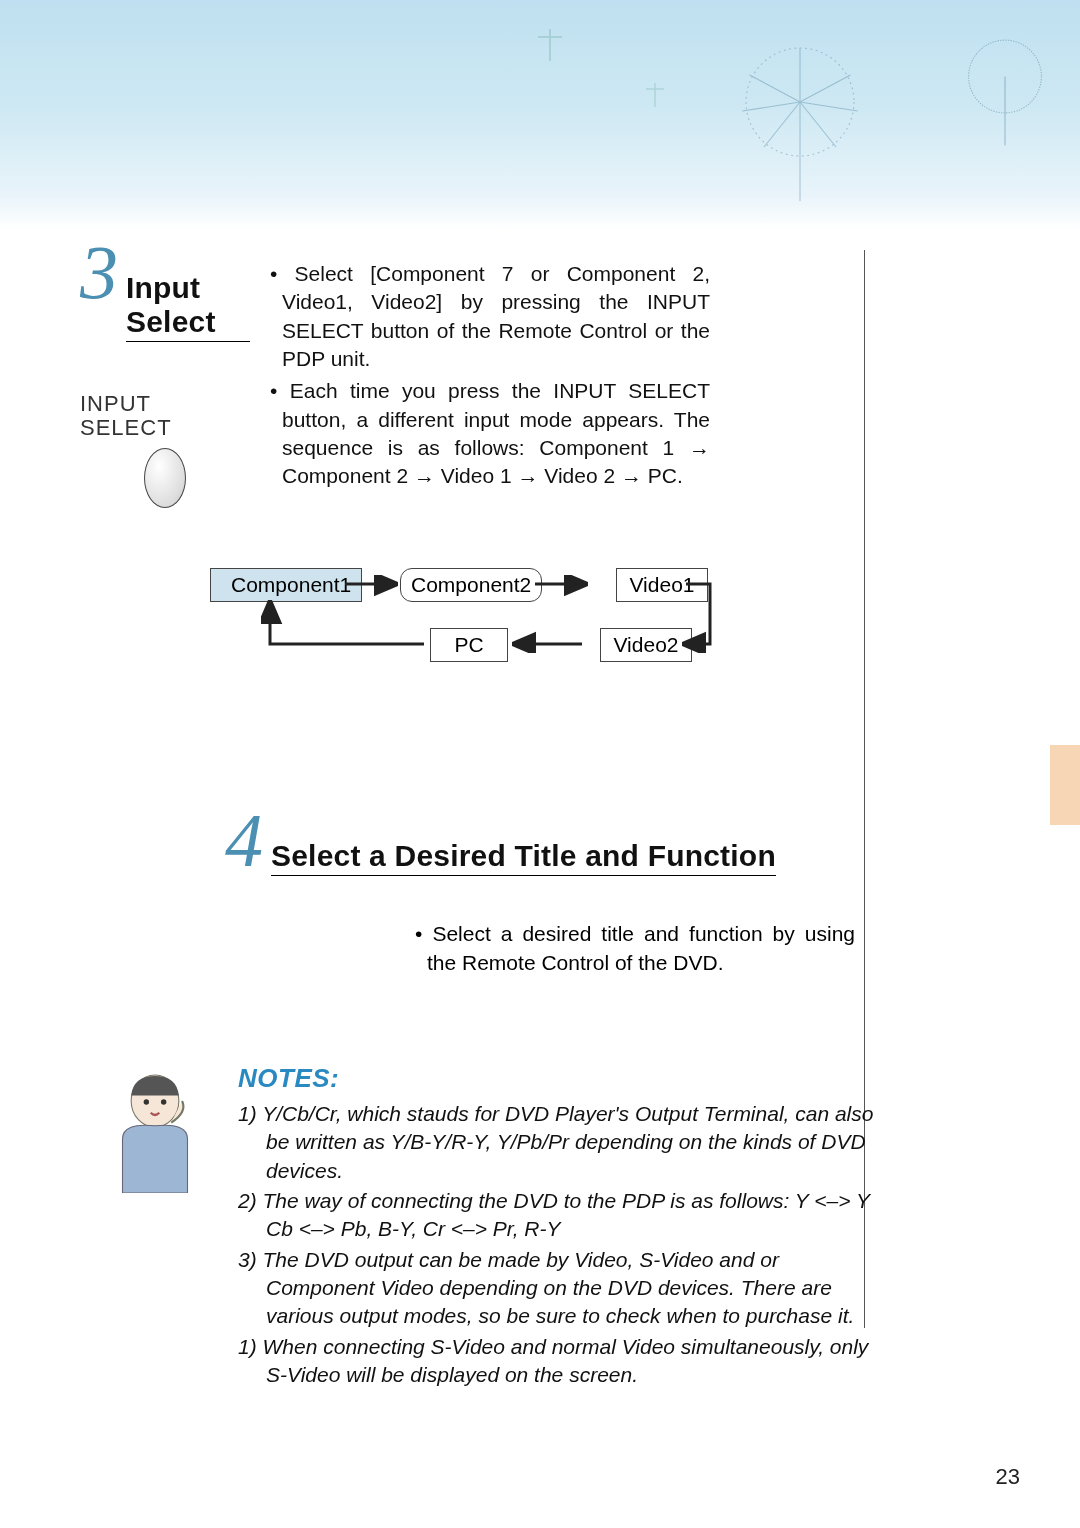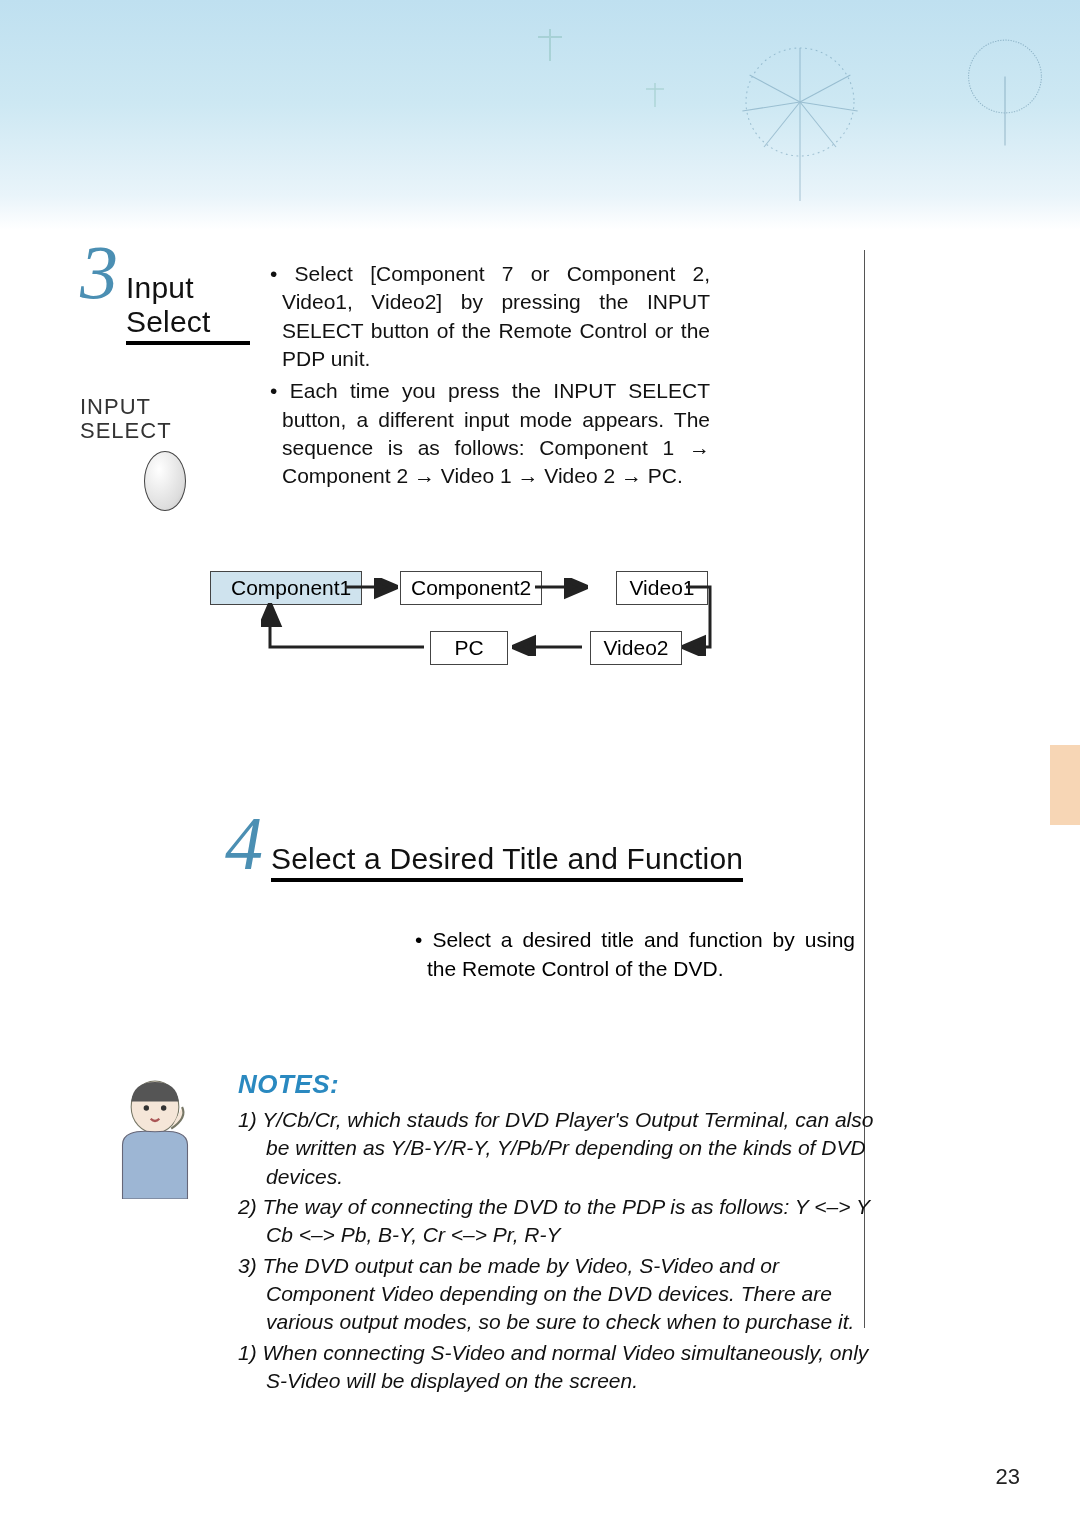--- a/index.html
+++ b/index.html
@@ -43,23 +43,23 @@
     display: inline-block;
     vertical-align: top;
   }
   .step-head {
     display: flex;
     align-items: baseline;
     gap: 8px;
   }
   .step-title {
     font-size: 30px;
-    font-weight: normal;
+    font-weight: bold;
     color: #111;
-    border-bottom: 4px solid #000000;
+    border-bottom: 1px solid #000000;
     padding-bottom: 2px;
     letter-spacing: 0.2px;
   }
   .step3 {
     display: flex;
     align-items: flex-start;
     gap: 20px;
     margin-bottom: 60px;
   }
   .step3-left {
@@ -246,23 +246,23 @@
     <div class="step-body">
       <div class="bullets">
         <div class="bi">• <span>Select [Component 7 or Component 2, Video1, Video2] by pressing the INPUT SELECT button of the Remote Control or the PDP unit.</span></div>
         <div class="bi">• <span>Each time you press the INPUT SELECT button, a different input mode appears. The sequence is as follows: Component 1 → Component 2 → Video 1 → Video 2 → PC.</span></div>
       </div>
     </div>
   </div>
 
   <div class="flow">
     <div class="fbox active" style="left:0;top:0;">Component1</div>
-    <div class="fbox" style="left:190px;top:0;">Component2</div>
+    <div class="fbox" style="left:190px;top:0;border-radius:12px;">Component2</div>
     <div class="fbox" style="left:380px;top:0;width:70px;text-align:center;margin-left:26px;">Video1</div>
-    <div class="fbox" style="left:380px;top:60px;width:70px;text-align:center;">Video2</div>
+    <div class="fbox" style="left:390px;top:60px;width:70px;text-align:center;">Video2</div>
     <div class="fbox" style="left:220px;top:60px;width:56px;text-align:center;">PC</div>
     <svg class="arrow" style="left:0;top:0;" width="520" height="110">
       <defs>
           <marker id="ah" markerWidth="8" markerHeight="8" refX="6" refY="3" orient="auto">
             <path d="M0,0 L7,3 L0,6 Z" fill="#222"></path>
           </marker>
         </defs>
       <line x1="135" y1="16" x2="182" y2="16" stroke="#222" stroke-width="3" marker-end="url(#ah)"></line>
       <line x1="325" y1="16" x2="372" y2="16" stroke="#222" stroke-width="3" marker-end="url(#ah)"></line>
       <path d="M476 16 L500 16 L500 76 L478 76" fill="none" stroke="#222" stroke-width="3" marker-end="url(#ah)"></path>

